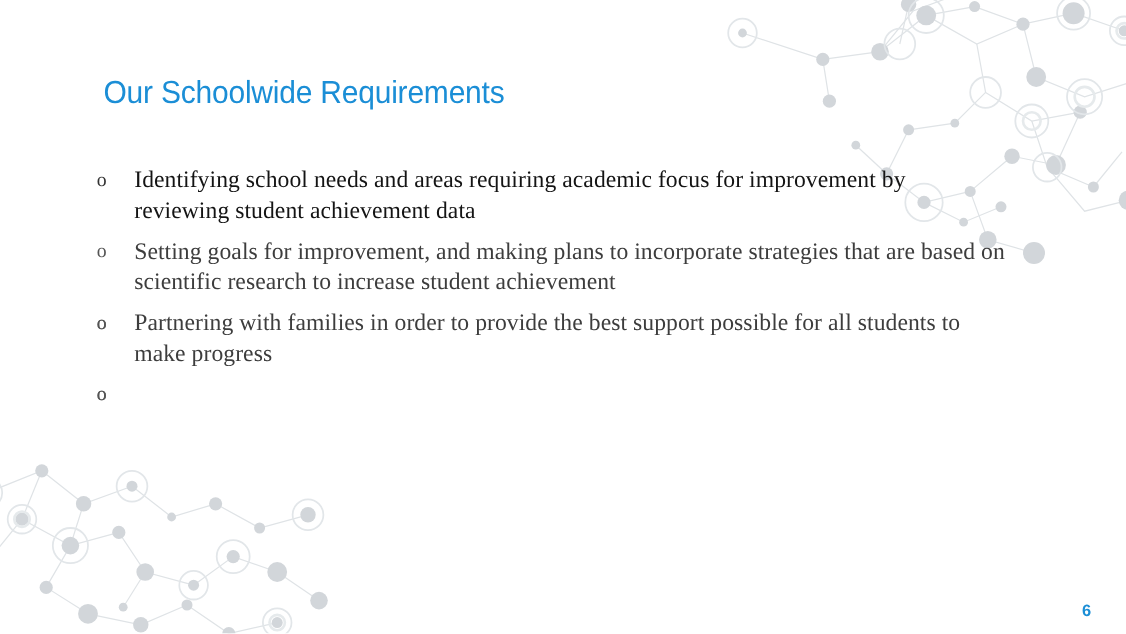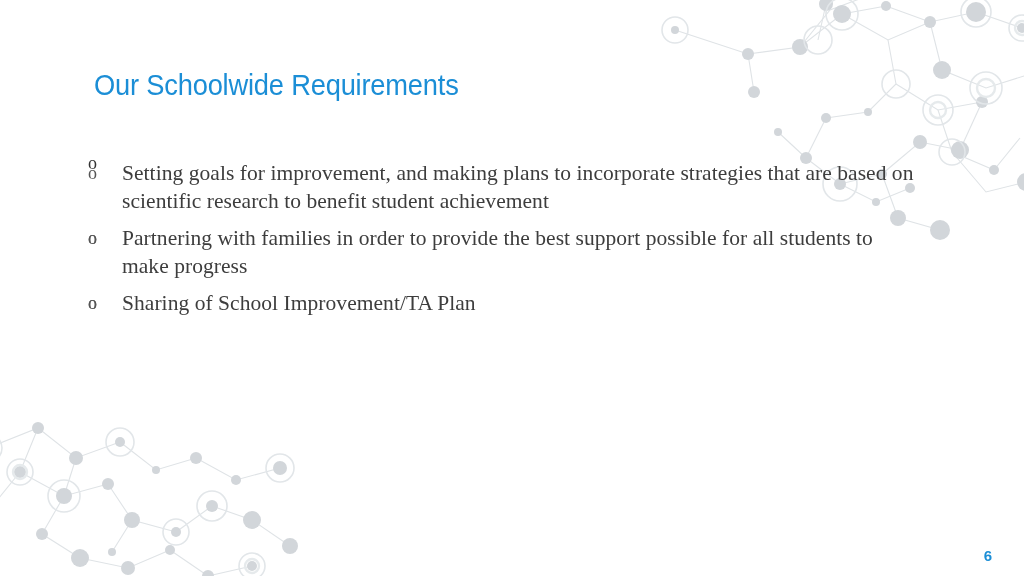--- a/index.html
+++ b/index.html
@@ -228,42 +228,42 @@
       <circle cx="272" cy="166" r="7"></circle>
     </g>
   </svg>
 
   <div class="title">Our Schoolwide Requirements</div>
 
   <div class="body">
 
     <div class="bullet emphasis">
       <span class="marker">o</span>
-    </div>
-
-    <div class="bullet">
-      <span class="marker">o</span>
-      <span>Setting goals for improvement, and making plans to incorporate strategies that are based on scientific research to benefit student achievement</span>
+      <span>Identifying school needs and areas requiring academic focus for improvement by reviewing student achievement data</span>
+    </div>
+
+    <div class="bullet">
+      <span class="marker">o</span>
+      <span>Setting goals for improvement, and making plans to incorporate strategies that are based on scientific research to increase student achievement</span>
     </div>
 
     <div class="bullet">
       <span class="marker">o</span>
     </div>
 
     <div class="bullet">
       <span class="marker">o</span>
       <span>Partnering with families in order to provide the best support possible for all students to make progress</span>
     </div>
 
     <div class="bullet">
       <span class="marker">o</span>
     </div>
 
     <div class="bullet">
       <span class="marker">o</span>
-      <span>Sharing of School Improvement/TA Plan</span>
     </div>
 
   </div>
 
   <div class="page-number">6</div>
 
 </div>
 
 </body></html>

